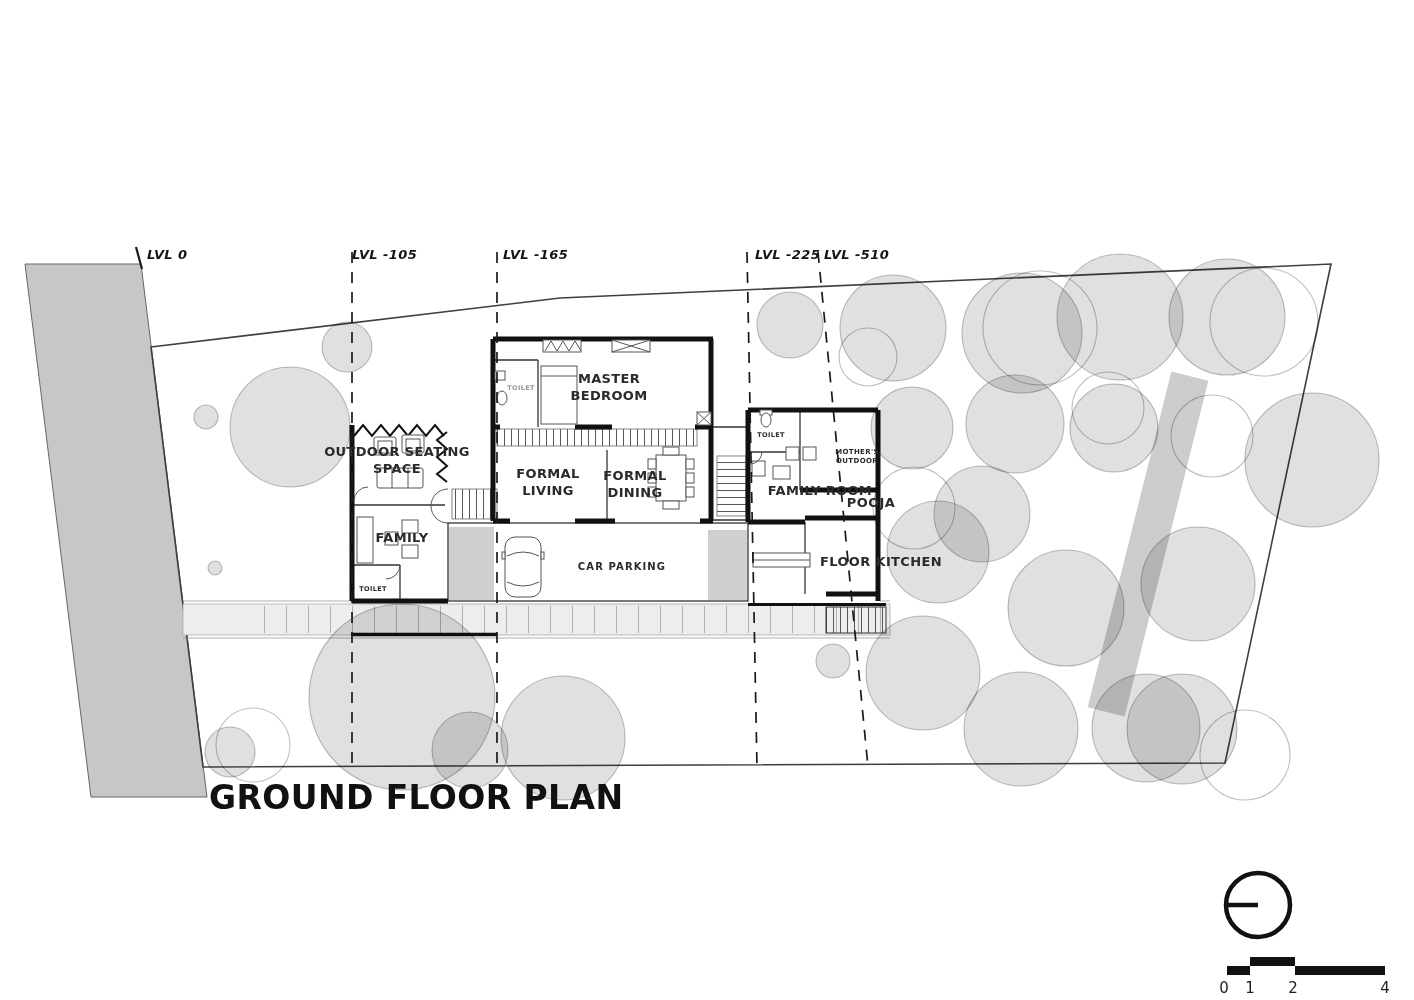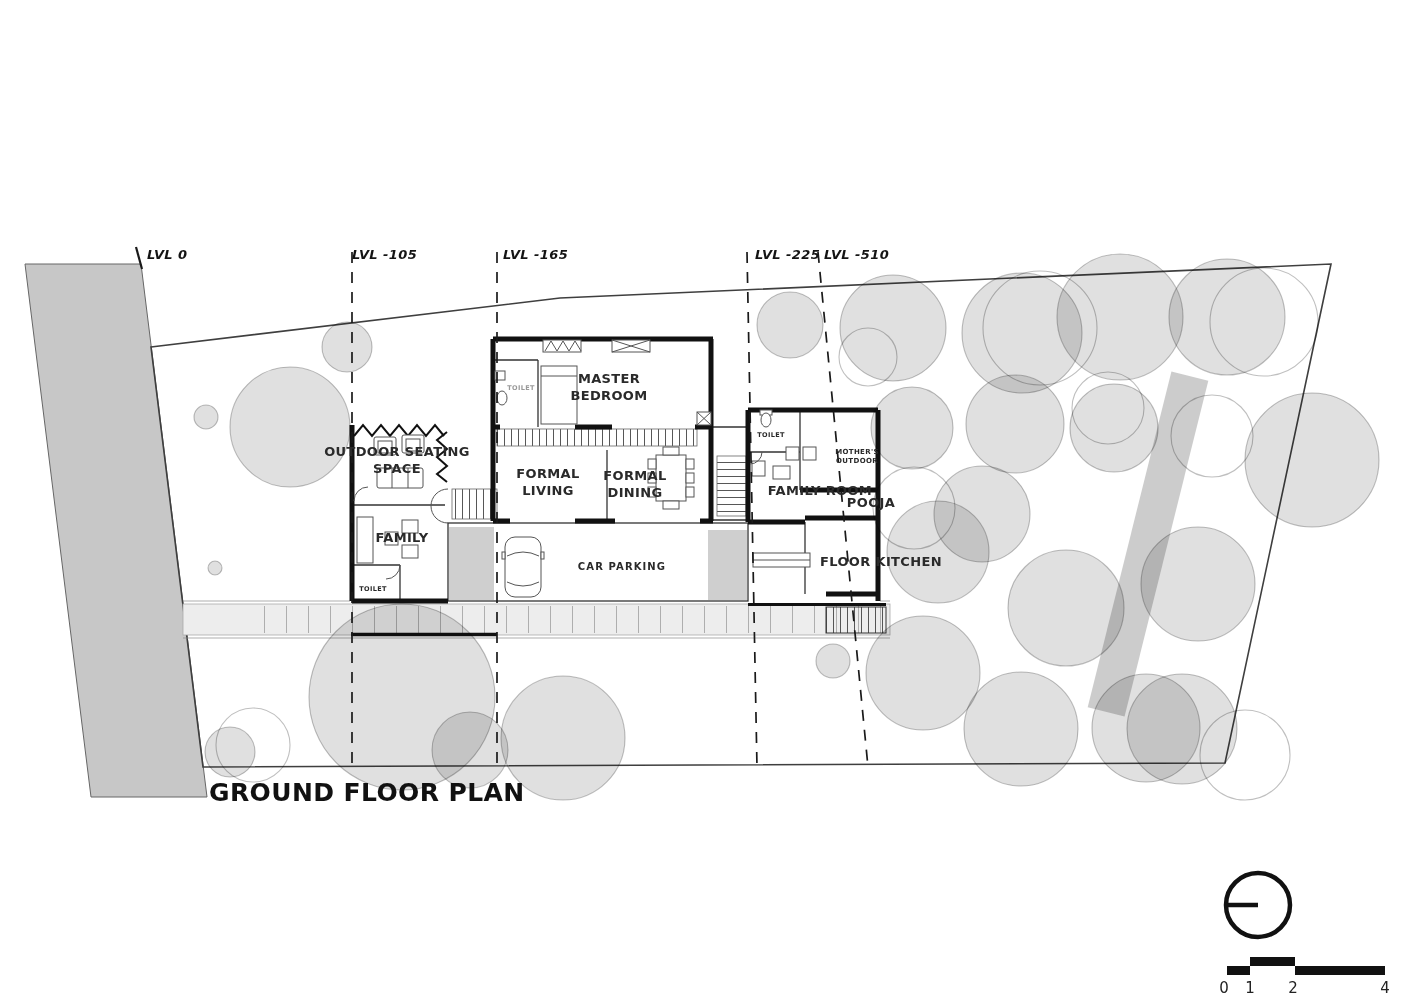--- a/index.html
+++ b/index.html
@@ -5,21 +5,21 @@
   html,body{margin:0;padding:0;background:#fff;}
   .page{position:relative;width:1414px;height:1000px;background:#fff;overflow:hidden;
         font-family:"DejaVu Sans","Liberation Sans",sans-serif;}
   svg{position:absolute;left:0;top:0;}
   .lbl{position:absolute;transform:translate(-50%,-50%);font-weight:bold;color:#2a2a2a;
        text-align:center;letter-spacing:.35px;line-height:1.3;white-space:pre-line;
        font-size:13px;pointer-events:none;}
   .nowrap{white-space:nowrap;margin-left:43px;}
   .lvl{position:absolute;top:247px;font-size:13px;font-weight:bold;font-style:italic;
        color:#141414;white-space:nowrap;letter-spacing:.4px;}
-  .title{position:absolute;left:209px;top:778px;font-size:25px;font-weight:800;
+  .title{position:absolute;left:209px;top:778px;font-size:33px;font-weight:800;
          color:#111;letter-spacing:.4px;}
   .scale-num{position:absolute;top:979px;transform:translateX(-50%);font-size:15px;color:#222;}
 </style>
 </head>
 <body>
 
 <div class="page">
 
 <svg width="1414" height="1000" viewBox="0 0 1414 1000">
   <defs>

